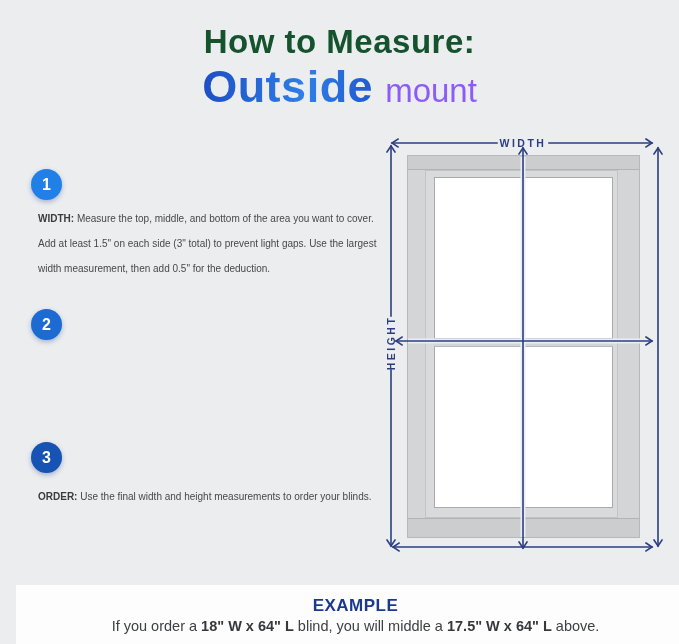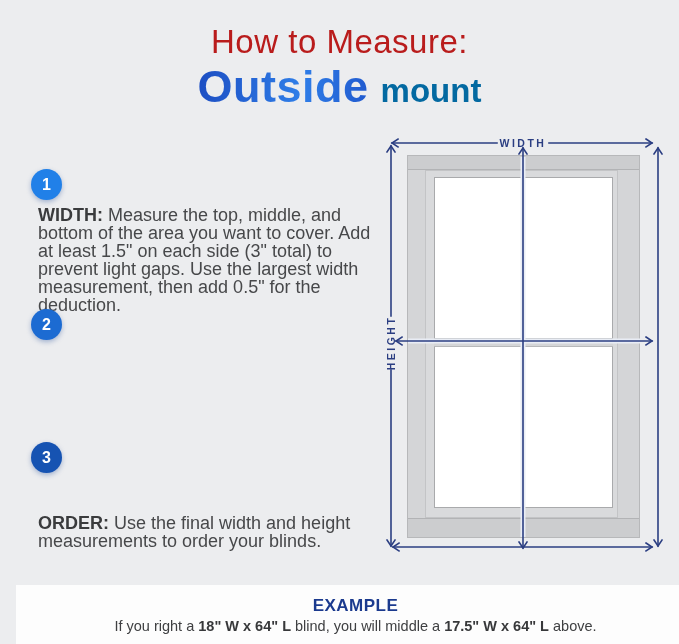--- a/index.html
+++ b/index.html
@@ -5,48 +5,48 @@
   * { margin:0; padding:0; box-sizing:border-box; }
   html,body { width:679px; }
   body { font-family:"Liberation Sans", sans-serif; }
   .stage {
     position:relative; width:679px; height:644px;
     background:#ecedef; overflow:hidden;
   }
 
   
   .header { position:absolute; top:24px; left:0; width:679px; text-align:center; }
-  .title-line1 { font-size:33px; font-weight:400; color:#b91c1c; letter-spacing:0.5px; line-height:36px; }
+  .title-line1 { font-size:33px; font-weight:700; color:#14532d; letter-spacing:0.5px; line-height:36px; }
   .title-line2 { display:flex; justify-content:center; align-items:baseline; margin-top:1px;text-align:center; }
   .title-accent {
     font-size:45px; font-weight:800; letter-spacing:0.5px;
     color:#2263d6;
     background:linear-gradient(95deg,#1c4dc2 0%, #2f7ee8 60%, #2059ce 100%);
     -webkit-background-clip:text; background-clip:text;
     -webkit-text-fill-color:transparent;
   }
-  .title-suffix { font-size:33px; font-weight:700; color:#0369a1; margin-left:12px; }
+  .title-suffix { font-size:33px; font-weight:400; color:#8b5cf6; margin-left:12px; }
 
   
   .step-circle {
     position:absolute; left:31px; width:31px; height:31px; border-radius:50%;
     color:#ffffff; font-size:16px; font-weight:700;
     display:flex; align-items:center; justify-content:center;
     box-shadow:0 2px 5px rgba(25,70,150,0.35);
   }
   #circle-1 { top:169px; background:#2180e8; }
   #circle-2 { top:309px; background:#1c6bd2; }
   #circle-3 { top:442px; background:#1653b2; }
   .step-text {
     position:absolute; left:38px; width:344px;
-    font-size:18px; line-height:18px; color:#47484a;
+    font-size:10px; line-height:25px; color:#47484a;
   }
   #text-1 { top:206px; }
   #text-2 { top:346px; }
-  #text-3 { top:514px; }
+  #text-3 { top:484px; }
   .step-label { font-weight:700; color:#3a3b3d; }
 
   
   .win-outer { position:absolute; left:407px; top:155px; width:233px; height:383px;
     background:#d4d5d7; border:1px solid #b7b8ba; }
   .win-head  { position:absolute; left:408px; top:156px; width:231px; height:14px;
     background:#cccdcf; border-bottom:1px solid #b2b3b5; }
   .win-sill  { position:absolute; left:408px; top:518px; width:231px; height:19px;
     background:#cccdcf; border-top:1px solid #b2b3b5; }
   .win-inner { position:absolute; left:425px; top:170px; width:193px; height:348px;
@@ -152,16 +152,16 @@
         <path d="M402 337 L396 341 L402 345"></path>
         <path d="M646 337 L652 341 L646 345"></path>
       </g>
     </g>
     <text x="523" y="147" text-anchor="middle" class="svg-label">WIDTH</text>
     <text transform="translate(395 343) rotate(-90)" text-anchor="middle" class="svg-label">HEIGHT</text>
   </svg>
 
   <div class="bottom-band">
     <div class="example-heading">EXAMPLE</div>
-    <div class="example-line"><span>If you right a </span><span class="example-bold">18" W x 64" L</span><span> blind, you will middle a </span><span class="example-bold">17.5" W x 64" L</span><span> above.</span></div>
+    <div class="example-line"><span>If you order a </span><span class="example-bold">18" W x 64" L</span><span> blind, you will middle a </span><span class="example-bold">17.5" W x 64" L</span><span> above.</span></div>
   </div>
 
 </div>
 
 </body></html>

